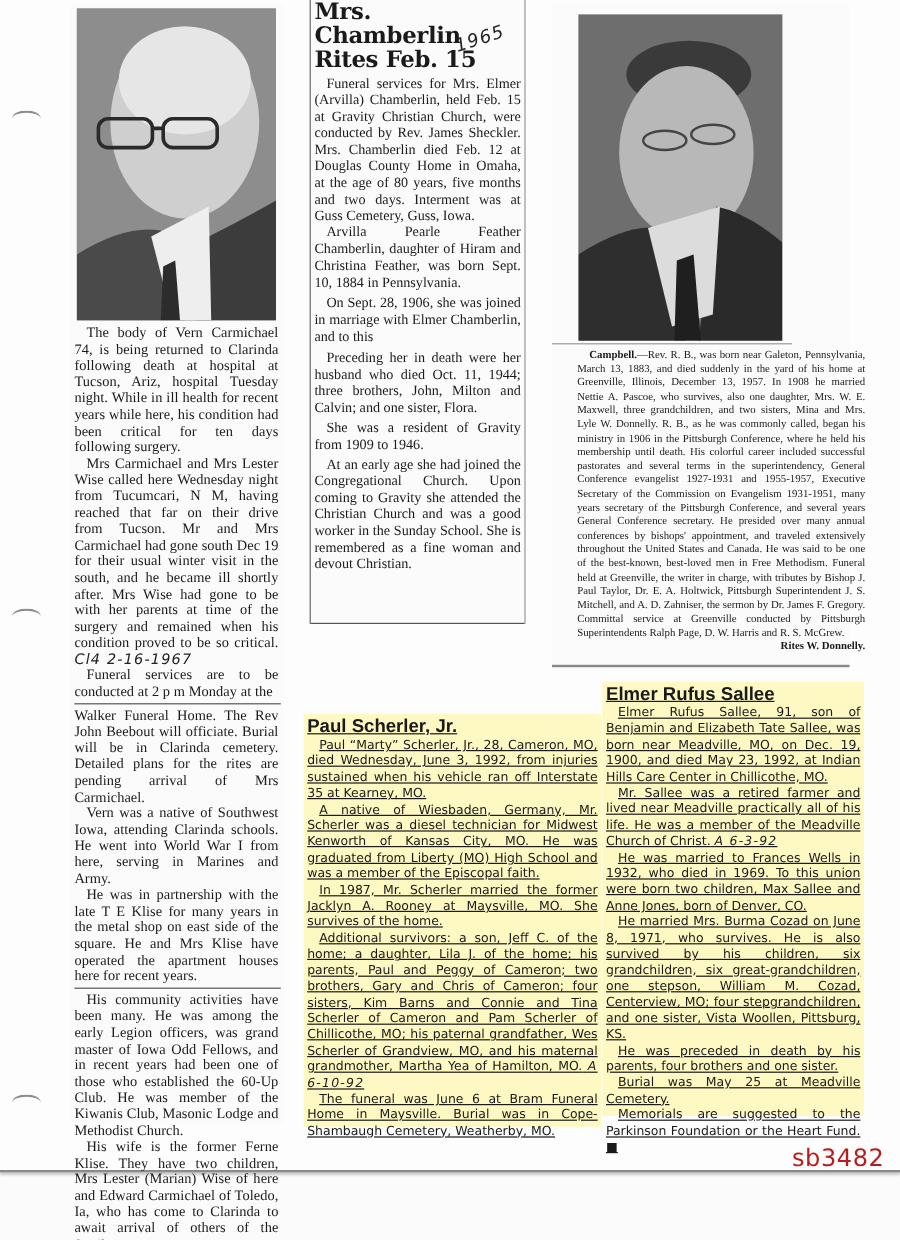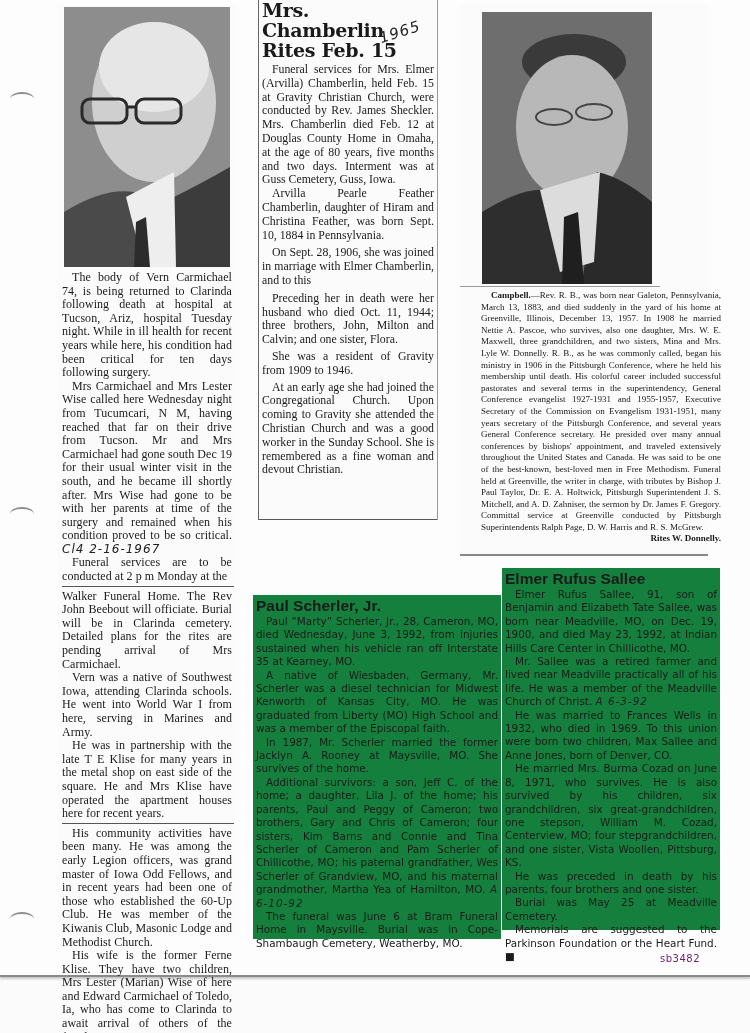--- a/index.html
+++ b/index.html
@@ -7,21 +7,21 @@
   .page { position:absolute; left:0; top:0; width:750px; height:975px; background:#fdfdfd; border-bottom:2px solid #8a8a8a; box-shadow:0 2px 2px #c8c8c8; }
   .hole { position:absolute; left:10px; width:24px; height:12px; border-top:2px solid #8c8c8c; border-radius:50% 50% 0 0; }
   .clip { position:absolute; background:#fbfbfb; }
   .photo { position:absolute; overflow:hidden; background:#7a7a7a; }
   .photo svg { display:block; width:100%; height:100%; }
   .txt p { margin:0; text-indent:10px; text-align:justify; }
   .carm { font-size:12px; line-height:13.6px; letter-spacing:0.05px; }
   .chamb { font-size:11.8px; line-height:13.8px; }
   .chamb h1 { margin:0; font-family:"DejaVu Serif", serif; font-size:19px; line-height:20px; font-weight:bold; letter-spacing:-0.3px; }
   .camp { font-size:9px; line-height:11.6px; font-family:"Liberation Serif", serif; }
-  .modern { background:#15803d; font-family:"DejaVu Sans", sans-serif; font-size:10.4px; line-height:13.4px; }
+  .modern { background:#fef9c3; font-family:"DejaVu Sans", sans-serif; font-size:10.4px; line-height:13.4px;text-decoration:underline; }
   .modern h2 { margin:0 0 1px 0; font-family:"Liberation Sans", sans-serif; font-weight:bold; font-size:15.5px; line-height:17px; }
   .hand { font-family:"DejaVu Sans", sans-serif; font-style:italic; font-weight:normal; color:#222; letter-spacing:1px; }
   .rule { position:absolute; height:1px; background:#555; }
   .sig { text-align:right; font-weight:bold; }
 </style>
 </head>
 <body>
 
 <div class="page">
 
@@ -109,14 +109,14 @@
     <h2>Elmer Rufus Sallee</h2>
     <p>Elmer Rufus Sallee, 91, son of Benjamin and Elizabeth Tate Sallee, was born near Meadville, MO, on Dec. 19, 1900, and died May 23, 1992, at Indian Hills Care Center in Chillicothe, MO.</p>
     <p><span>Mr. Sallee was a retired farmer and lived near Meadville practically all of his life. He was a member of the Meadville Church of Christ.</span> <span class="hand">A 6-3-92</span></p>
     <p>He was married to Frances Wells in 1932, who died in 1969. To this union were born two children, Max Sallee and Anne Jones, born of Denver, CO.</p>
     <p>He married Mrs. Burma Cozad on June 8, 1971, who survives. He is also survived by his children, six grandchildren, six great-grandchildren, one stepson, William M. Cozad, Centerview, MO; four stepgrandchildren, and one sister, Vista Woollen, Pittsburg, KS.</p>
     <p>He was preceded in death by his parents, four brothers and one sister.</p>
     <p>Burial was May 25 at Meadville Cemetery.</p>
     <p>Memorials are suggested to the Parkinson Foundation or the Heart Fund. ■</p>
   </div>
 
-  <div class="hand" style="position:absolute; left:660px; top:953px; font-size:10px; font-style:normal; letter-spacing:0.5px; color:#701a75;">sb3482</div>
+  <div class="hand" style="position:absolute; left:660px; top:953px; font-size:20px; font-style:normal; letter-spacing:0.5px; color:#b91c1c;">sb3482</div>
 </div>
 
 </body></html>

